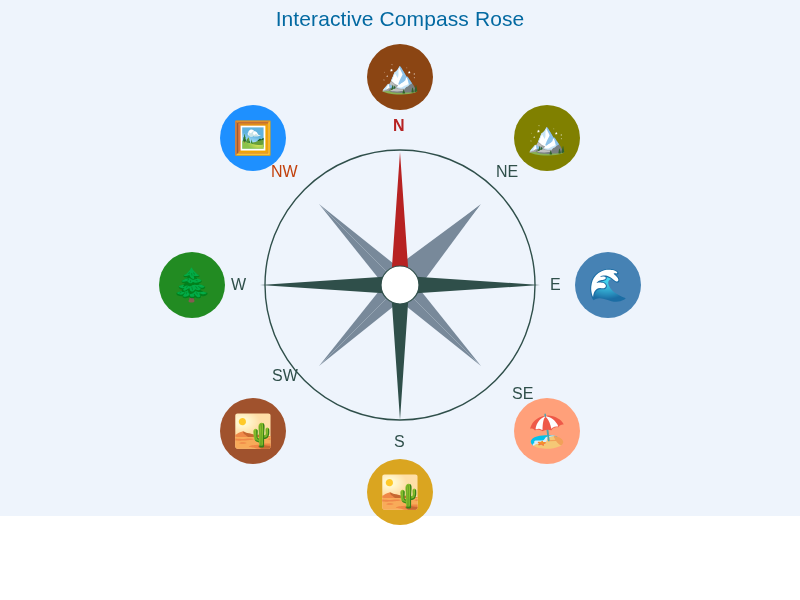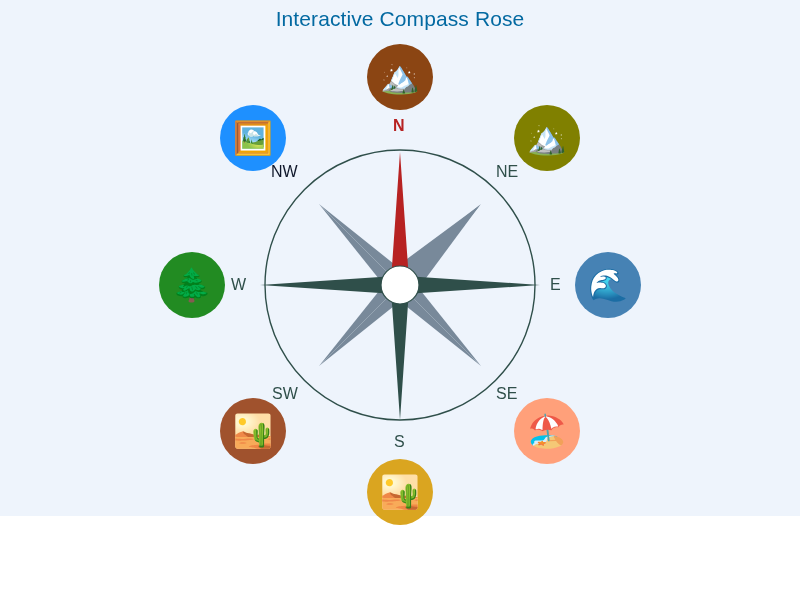--- a/index.html
+++ b/index.html
@@ -93,21 +93,21 @@
   #node-SW { left: 220px; top: 398px; background: #a0522d; }
   #node-W  { left: 159px; top: 252px; background: #228b22; }
   #node-NW { left: 220px; top: 105px; background: #1e90ff; }
 
   
   #label-N  { left: 393px; top: 117px; }
   #label-NE { left: 496px; top: 163px; }
   #label-E  { left: 550px; top: 276px; }
   #label-SE { left: 496px; top: 385px; }
   #label-S  { left: 394px; top: 433px; }
-  #label-SW { left: 272px; top: 385px; }
+  #label-SW { left: 272px; top: 367px; }
   #label-W  { left: 231px; top: 276px; }
   #label-NW { left: 271px; top: 163px; }
 </style>
 </head>
 <body>
 
 <div id="app" style="background: rgb(255, 255, 255);">
 
   <div id="figure-panel" style="background: rgb(238, 244, 252);">
 
@@ -172,20 +172,20 @@
     <div class="dir-node" id="node-W" style="background: rgb(34, 139, 34);">
       <span class="dir-emoji">🌲</span>
     </div>
     <div class="dir-node" id="node-NW" style="background: rgb(30, 144, 255);">
       <span class="dir-emoji">🖼️</span>
     </div>
 
     <div class="dir-label cardinal-n" id="label-N" style="color: rgb(183, 34, 34);">N</div>
     <div class="dir-label" id="label-NE" style="color: rgb(47, 79, 74); text-align: center;">NE</div>
     <div class="dir-label" id="label-E" style="color: rgb(47, 79, 74);">E</div>
-    <div class="dir-label" id="label-SE" style="color: rgb(47, 79, 74);">SE</div>
+    <div class="dir-label" id="label-SE" style="color: rgb(47, 79, 74); margin-left: 16px;">SE</div>
     <div class="dir-label" id="label-S" style="color: rgb(47, 79, 74);">S</div>
     <div class="dir-label" id="label-SW" style="color: rgb(47, 79, 74);">SW</div>
     <div class="dir-label" id="label-W" style="color: rgb(47, 79, 74);">W</div>
-    <div class="dir-label" id="label-NW" style="color: #0f172a;">NW</div>
+    <div class="dir-label" id="label-NW" style="color: #c2410c;">NW</div>
 
   </div>
 </div>
 
 </body></html>

